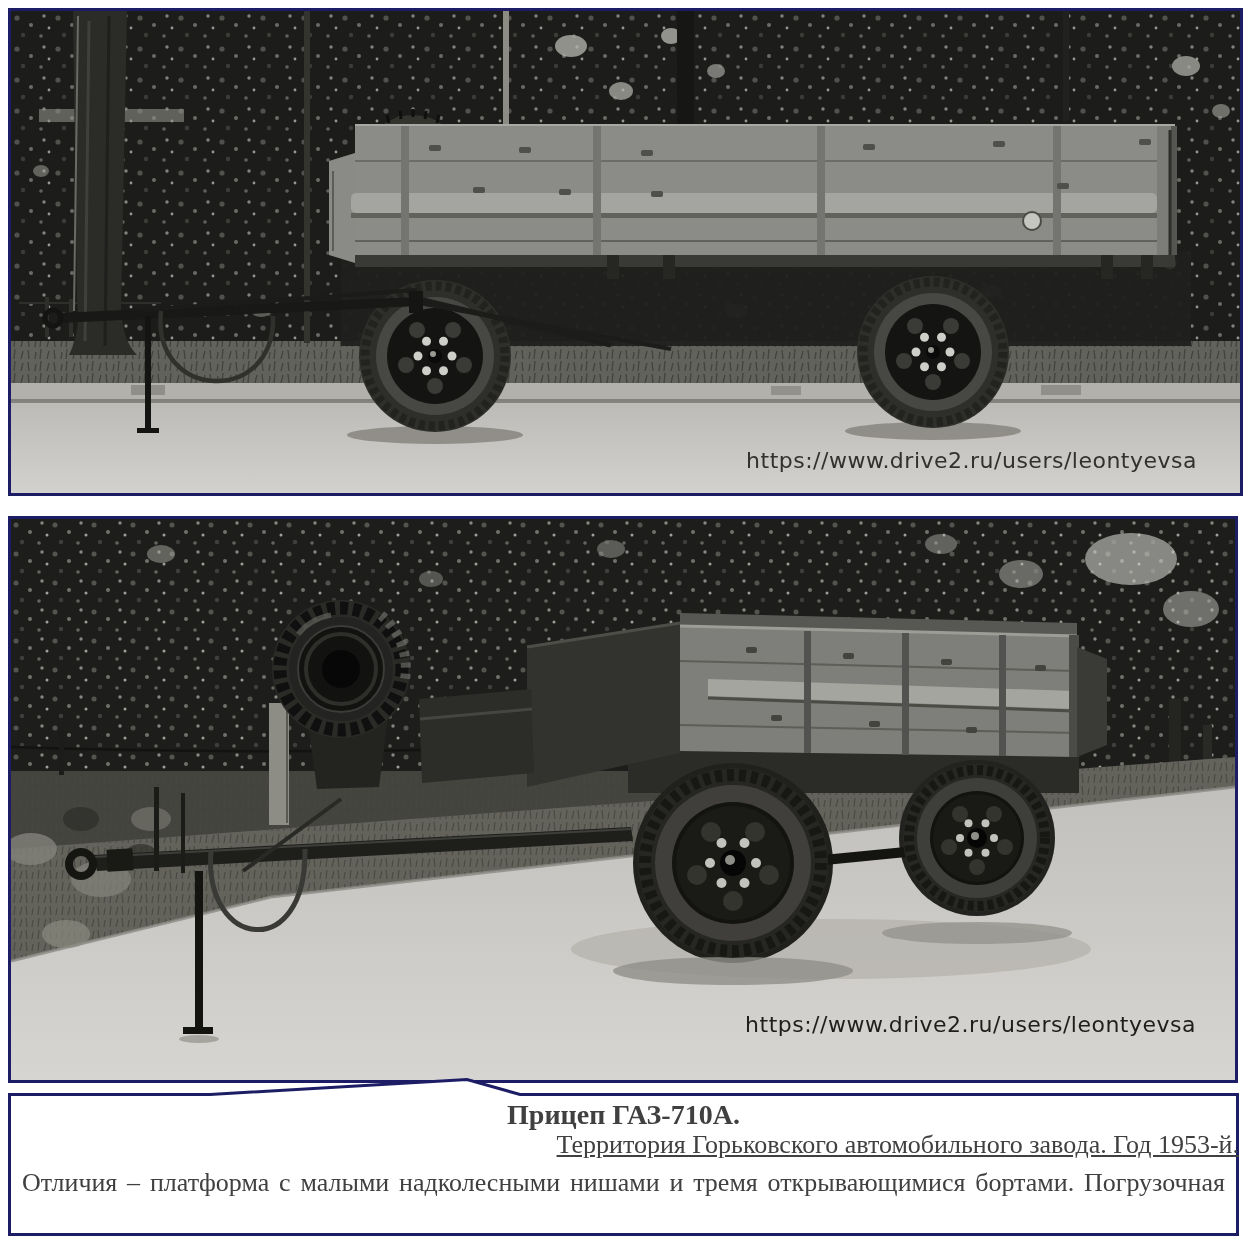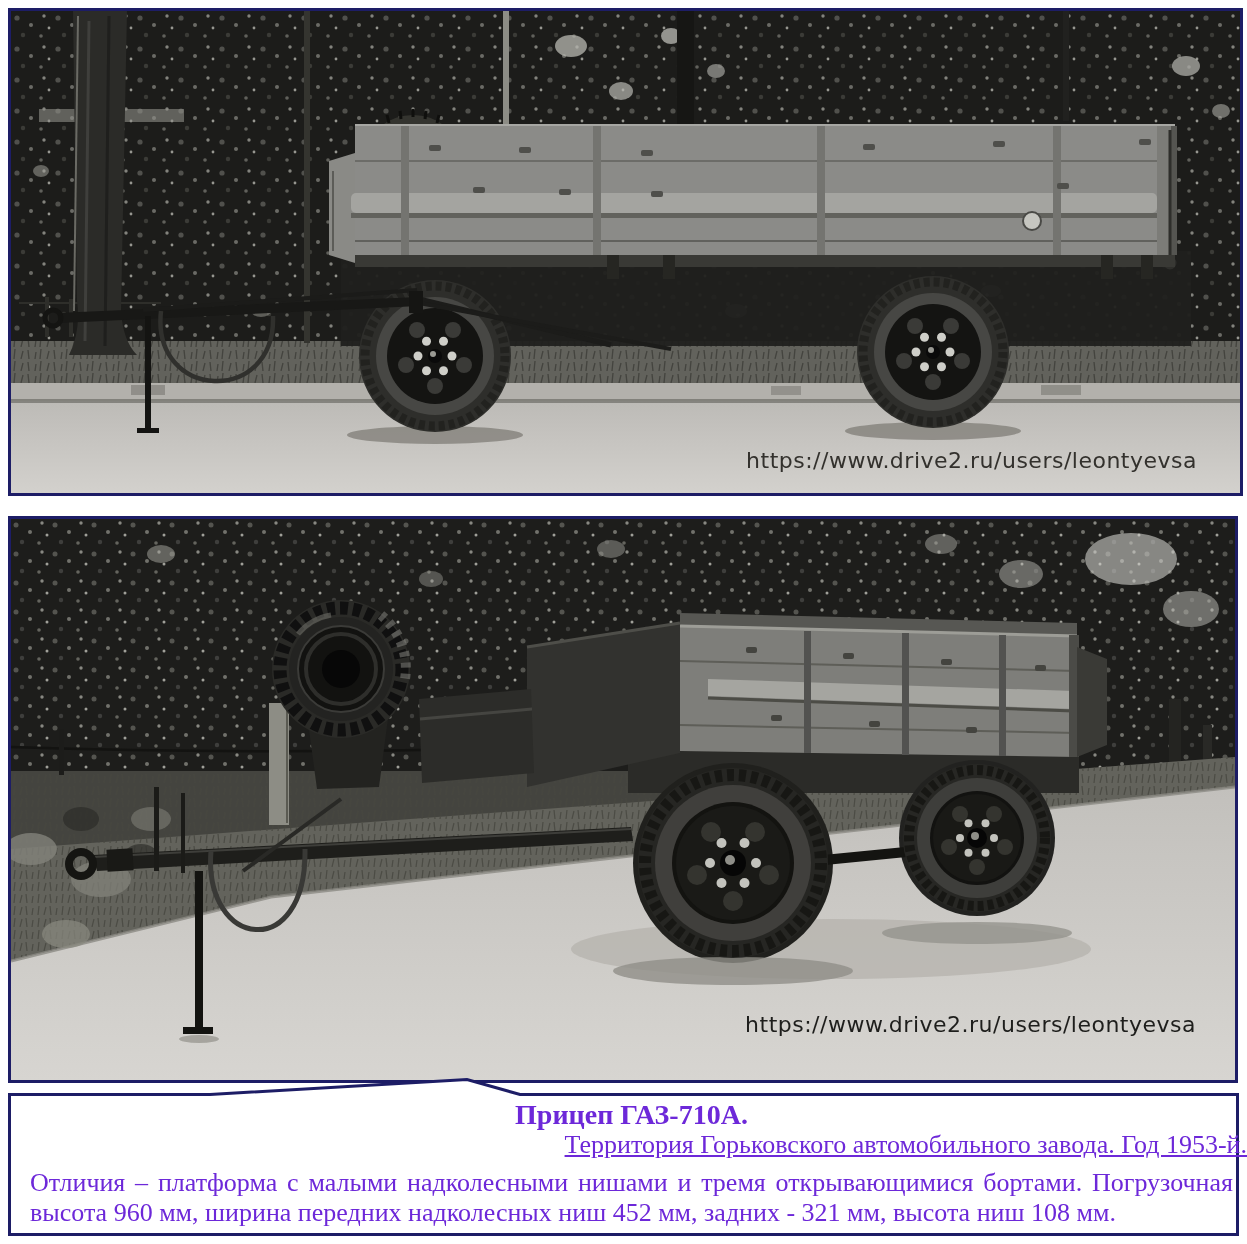--- a/index.html
+++ b/index.html
@@ -8,21 +8,21 @@
   .photo{position:absolute;margin:0;border:3px solid #1d1d66;background:#d9d7d3;overflow:hidden;}
   .photo-top{left:8px;top:8px;width:1229px;height:482px;}
   .photo-bottom{left:8px;top:516px;width:1224px;height:561px;}
   .photo svg{display:block;}
   .watermark{position:absolute;font-family:"DejaVu Sans",sans-serif;font-size:22px;
              letter-spacing:.5px;white-space:nowrap;}
   .wm-top{right:43px;top:437px;color:#33312d;}
   .wm-bottom{right:39px;top:493px;color:#1e1e1c;}
   .callout{position:absolute;left:8px;top:1074px;width:1231px;height:164px;}
   .callout svg{position:absolute;left:0;top:0;}
-  .callout-text{position:absolute;left:8px;top:26px;width:100%;color:#6d28d9;
+  .callout-text{position:absolute;left:0;top:26px;width:100%;color:#404040;
                 font-size:26px;line-height:30px;}
   .cap-title{font-weight:bold;font-size:28px;text-align:center;}
   .cap-center{text-align:right;text-decoration:underline;}
   .cap-just{text-align:justify;text-align-last:justify;padding:0 14px;margin-top:8px;}
   .cap-left{text-align:left;padding-left:14px;}
 </style>
 </head>
 <body>
 
 <div class="page">
@@ -371,17 +371,16 @@
   </figure>
 
   <div class="callout">
     <svg width="1231" height="164" viewBox="0 0 1231 164">
       <path d="M1.5,160.5 L1229.5,160.5 L1229.5,20.5 L512,20.5 L459,5.5 L202,20.5 L1.5,20.5 Z" fill="#ffffff" stroke="#1d1d66" stroke-width="3"></path>
     </svg>
     <div class="callout-text">
       <div class="cap-title">Прицеп ГАЗ-710А.</div>
       <div class="cap-center">Территория Горьковского автомобильного завода. Год 1953-й.</div>
       <div class="cap-just">Отличия – платформа с малыми надколесными нишами и тремя открывающимися бортами. Погрузочная</div>
-      <div class="cap-left">высота 960 мм, ширина передних надколесных ниш 452 мм, задних - 321 мм, высота ниш 108 мм.</div>
     </div>
   </div>
 
 </div>
 
 </body></html>

